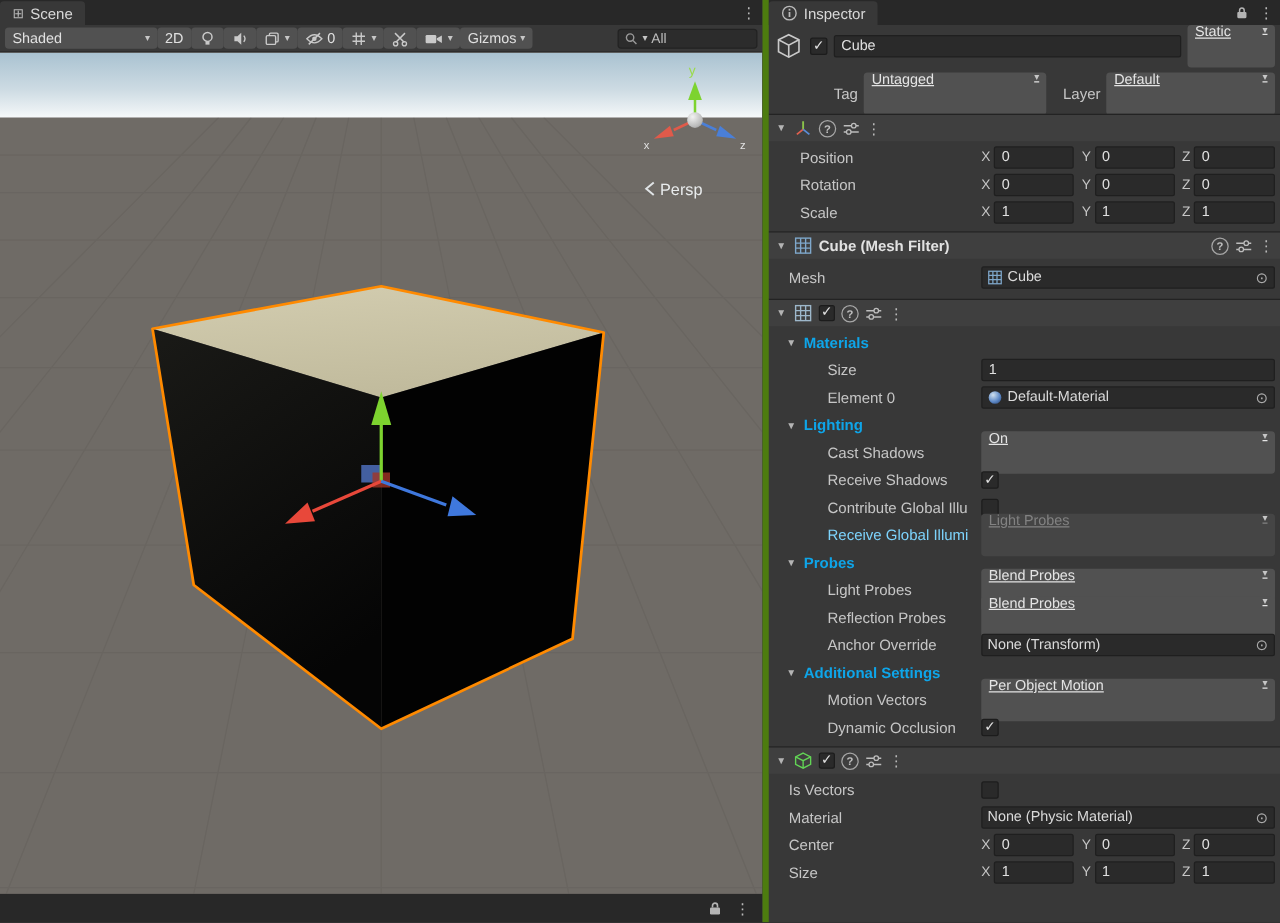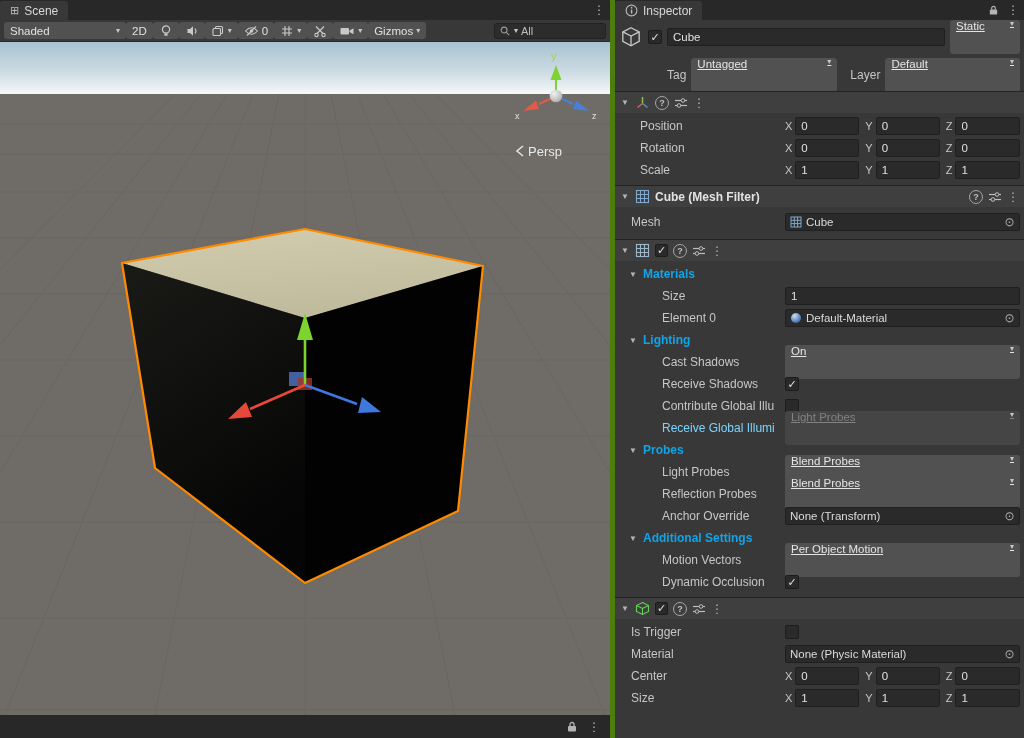--- a/index.html
+++ b/index.html
@@ -612,21 +612,21 @@
             <line x1="1" y1="3.5" x2="13" y2="3.5" stroke="#bdbdbd" stroke-width="1.2"></line>
             <line x1="1" y1="8.5" x2="13" y2="8.5" stroke="#bdbdbd" stroke-width="1.2"></line>
             <circle cx="9" cy="3.5" r="1.8" fill="#3f3f3f" stroke="#bdbdbd"></circle>
             <circle cx="5" cy="8.5" r="1.8" fill="#3f3f3f" stroke="#bdbdbd"></circle>
           </svg>
         </span>
       <span class="kebab">⋮</span>
     </div>
     <div class="comp-body">
       <div class="insp-row">
-        <span class="lbl">Is Trigger</span>
+        <span class="lbl">Is Vectors</span>
         <div class="val">
             <span class="cb"></span>
           </div>
       </div>
       <div class="insp-row">
         <span class="lbl">Material</span>
         <div class="val">
           <div class="obj">
             <span>None (Physic Material)</span>
             <span class="picker">⊙</span>

